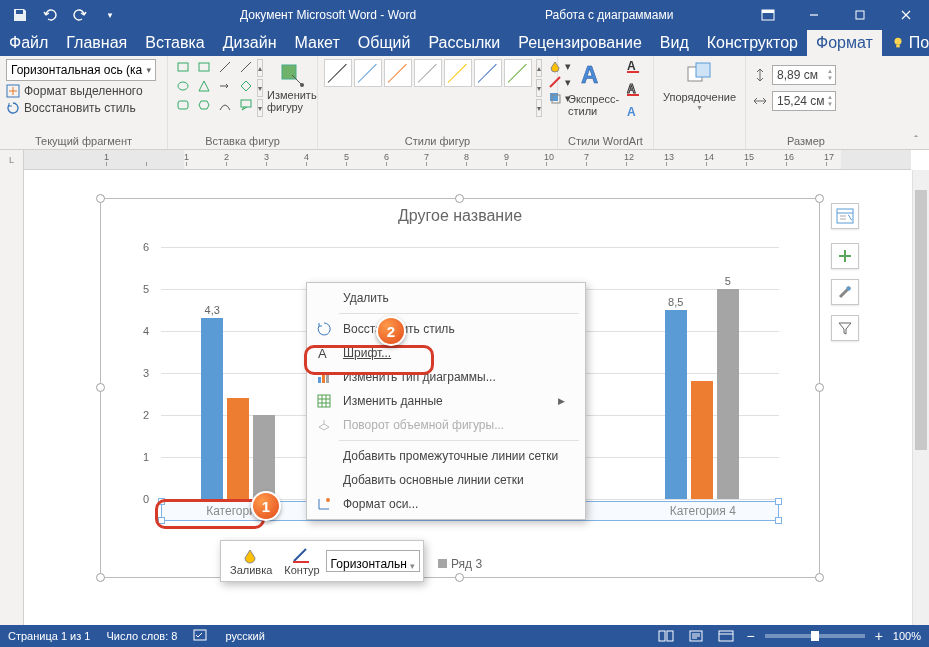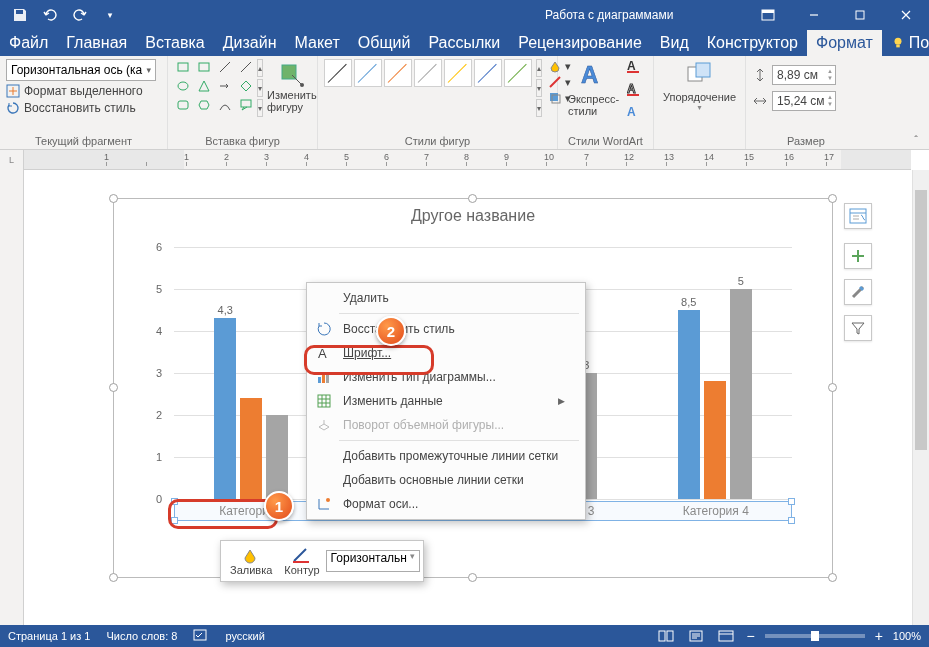--- a/index.html
+++ b/index.html
@@ -62,21 +62,21 @@
 
 .ruler-corner { position: absolute; left: 0; top: 150px; width: 24px; height: 20px; background: #f3f2f1; border-right: 1px solid #d0d0d0; font-size: 9px; color: #888; display: flex; align-items: center; justify-content: center; }
 .ruler-h { position: absolute; left: 24px; right: 18px; top: 150px; height: 20px; background: #f3f2f1; border-bottom: 1px solid #d0d0d0; overflow: hidden; }
 .ruler-h .rmark { position: absolute; top: 2px; font-size: 9px; color: #666; }
 .ruler-h .rtick { position: absolute; top: 12px; width: 1px; height: 4px; background: #999; }
 .ruler-h .margin-shade { position: absolute; top: 0; height: 20px; background: #e8e8e8; }
 .ruler-v { position: absolute; left: 0; top: 170px; bottom: 22px; width: 24px; background: #f3f2f1; border-right: 1px solid #d0d0d0; }
 
 
 .docarea { position: absolute; left: 24px; right: 0; top: 170px; bottom: 22px; background: #fff; }
-.chart-canvas { position: absolute; left: 89px; top: 28px; width: 720px; height: 380px; border: 1px solid #bbb; background: #fff; }
+.chart-canvas { position: absolute; left: 76px; top: 28px; width: 720px; height: 380px; border: 1px solid #bbb; background: #fff; }
 .sel-handle { position: absolute; width: 9px; height: 9px; background: #fff; border: 1px solid #a0a0a0; border-radius: 50%; }
 .chart-title { text-align: center; font-size: 16px; color: #666; margin-top: 8px; }
 .plot { position: absolute; left: 60px; top: 48px; right: 40px; bottom: 78px; }
 .gridline { position: absolute; left: 0; right: 0; height: 1px; background: #e0e0e0; }
 .ylab { position: absolute; left: -18px; font-size: 11px; color: #666; transform: translateY(-50%); }
 .bar { position: absolute; bottom: 0; width: 22px; }
 .bar.s1 { background: #5b9bd5; }
 .bar.s2 { background: #ed7d31; }
 .bar.s3 { background: #a5a5a5; }
 .barlab { position: absolute; font-size: 11px; color: #666; transform: translateX(-50%); }
@@ -97,21 +97,21 @@
 .ctxmenu { position: absolute; background: #fcfcfc; border: 1px solid #c6c6c6; box-shadow: 2px 3px 8px rgba(0,0,0,.25); font-size: 12px; color: #444; padding: 3px 2px; }
 .ctxitem { display: flex; align-items: center; height: 24px; padding: 0 18px 0 6px; gap: 10px; white-space: nowrap; }
 .ctxitem.disabled { color: #b0b0b0; }
 .ctxitem .ctxicon { width: 18px; height: 18px; display: flex; align-items: center; justify-content: center; }
 .ctxitem .arrow { margin-left: auto; font-size: 9px; color: #666; }
 .ctxsep { height: 1px; background: #e0e0e0; margin: 3px 4px 3px 30px; }
 
 
 .minitb { position: absolute; background: #fff; border: 1px solid #c6c6c6; box-shadow: 2px 3px 8px rgba(0,0,0,.25); display: flex; align-items: stretch; padding: 3px; }
 .minitb .mbtn { display: flex; flex-direction: column; align-items: center; font-size: 11px; color: #444; padding: 2px 6px; }
-.minitb .mcombo { height: 22px; border: 1px solid #ababab; background: #fff; display: flex; align-items: flex-start; padding: 0 4px; font-size: 12px; align-self: center; width: 94px; justify-content: space-between; }
+.minitb .mcombo { height: 22px; border: 1px solid #ababab; background: #fff; display: flex; align-items: flex-end; padding: 0 4px; font-size: 12px; align-self: center; width: 94px; justify-content: space-between; }
 
 
 .statusbar { position: absolute; left: 0; right: 0; bottom: 0; height: 22px; background: #2b579a; color: #fff; display: flex; align-items: center; font-size: 11px; padding: 0 8px; gap: 16px; }
 .statusbar .right { margin-left: auto; display: flex; align-items: center; gap: 10px; }
 .zoom-track { width: 100px; height: 4px; background: rgba(255,255,255,.35); position: relative; }
 .zoom-thumb { position: absolute; top: -3px; width: 8px; height: 10px; background: #fff; }
 .viewbtn { width: 20px; height: 16px; display: flex; align-items: center; justify-content: center; }
 
 .scrollbar-v { position: absolute; right: 0; top: 170px; bottom: 22px; width: 17px; background: #f0f0f0; border-left: 1px solid #e0e0e0; }
 .scrollbar-v .thumb { position: absolute; left: 2px; right: 2px; top: 20px; height: 260px; background: #c8c8c8; }
@@ -132,20 +132,21 @@
           <path fill="none" stroke="#fff" stroke-width="1.4" d="M4 8a5 5 0 1 1 2 4M4 8l-2-3m2 3 3-2"></path>
         </svg>
       </span>
     <span class="qat-icon">
         <svg viewBox="0 0 16 16">
           <path fill="none" stroke="#fff" stroke-width="1.4" d="M12 8a5 5 0 1 0-2 4M12 8l2-3m-2 3-3-2"></path>
         </svg>
       </span>
     <span class="qat-icon" style="font-size:9px;color:#fff">▾</span>
   </div>
+  <div class="title-wrap">Документ Microsoft Word - Word</div>
   <div class="title-wrap2">Работа с диаграммами</div>
   <div class="winctrls">
     <div class="ribbtn">
         <svg width="14" height="12" viewBox="0 0 14 12">
           <rect x="1" y="1" width="12" height="10" fill="none" stroke="#fff"></rect>
           <rect x="1" y="1" width="12" height="3" fill="#fff"></rect>
         </svg>
       </div>
     <div class="winbtn">
         <svg width="12" height="12">
@@ -508,20 +509,23 @@
     <div class="xcatrow">
       <div class="xrow-h" style="left:-4px;top:-4px"></div>
       <div class="xrow-h" style="right:-4px;top:-4px"></div>
       <div class="xrow-h" style="left:-4px;bottom:-4px"></div>
       <div class="xrow-h" style="right:-4px;bottom:-4px"></div>
     <div class="xcat" style="left: 77.25px;">Категория 1</div>
         <div class="xcat" style="left: 231.75px;">Категория 2</div>
         <div class="xcat" style="left: 386.25px;">Категория 3</div>
         <div class="xcat" style="left: 540.75px;">Категория 4</div>
       </div>
+    <div class="legend-row">
+      <span><span class="sw" style="background:#a5a5a5"></span><span>Ряд 3</span></span>
+    </div>
 
     <div class="chart-fbtn" style="top:4px">
         <svg width="18" height="16">
           <rect x="1" y="1" width="16" height="14" fill="none" stroke="#5b9bd5"></rect>
           <path d="M1 5h16" stroke="#5b9bd5"></path>
           <path d="M4 8h6M4 11h6" stroke="#aaa"></path>
           <path d="M12 7c2 0 2 5 4 5" fill="none" stroke="#5b9bd5"></path>
         </svg>
       </div>
     <div class="chart-fbtn" style="top:44px">

